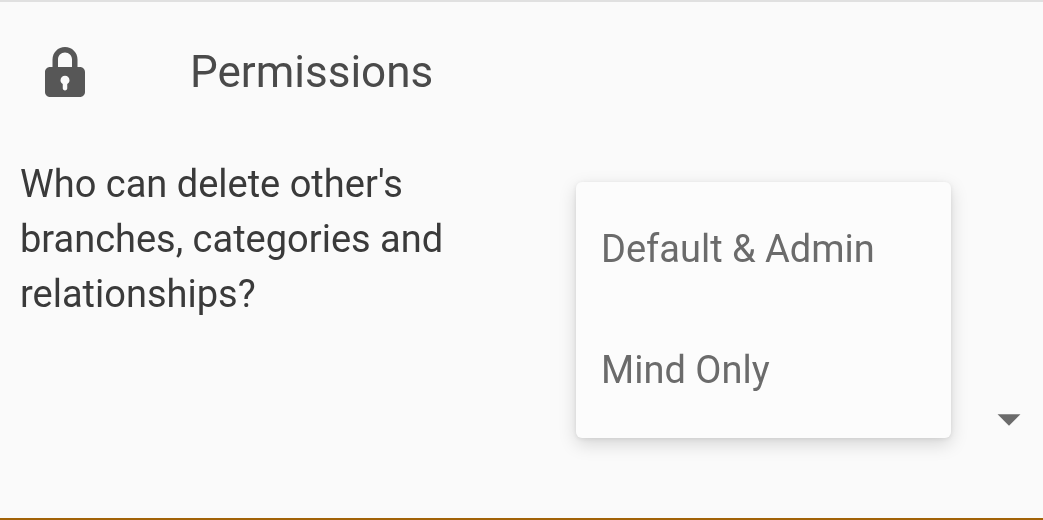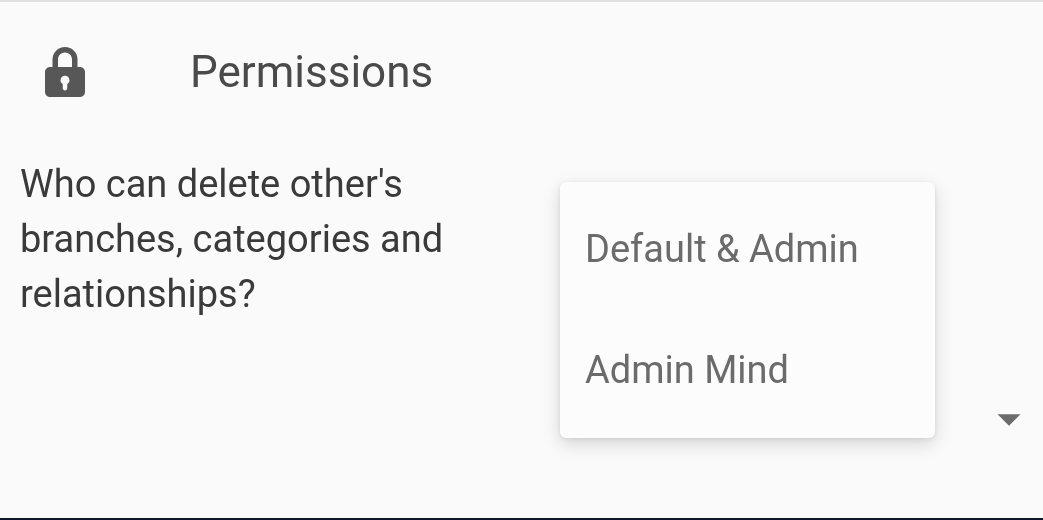--- a/index.html
+++ b/index.html
@@ -11,21 +11,21 @@
       font-family: -apple-system, BlinkMacSystemFont, "Segoe UI", Roboto, Helvetica, Arial, sans-serif;
       background: #fafafa;
       width: 1043px;
       height: 520px;
       overflow: hidden;
     }
     .panel {
       width: 100%;
       height: 100%;
       border-top: 2px solid #e0e0e0;
-      border-bottom: 2px solid #0f172a;
+      border-bottom: 2px solid #a16207;
       padding: 40px 20px 0 20px;
       position: relative;
     }
     .header {
       display: flex;
       align-items: center;
       margin-bottom: 55px;
     }
     .lock-icon {
       width: 60px;
@@ -48,21 +48,21 @@
     .row-label {
       font-size: 38px;
       color: #3a3a3a;
       line-height: 1.45;
       width: 530px;
       flex-shrink: 0;
       padding-right: 10px;
     }
     .dropdown-popup {
       position: absolute;
-      left: 560px;
+      left: 576px;
       top: 180px;
       width: 375px;
       background: #fcfcfc;
       border-radius: 6px;
       box-shadow: 0 6px 18px rgba(0,0,0,0.15), 0 1px 4px rgba(0,0,0,0.08);
       padding: 45px 25px;
       z-index: 10;
     }
     .dropdown-option {
       font-size: 38px;
@@ -109,16 +109,16 @@
   </span>
 
   <span class="row2-chevron">
     <svg viewBox="0 0 24 14" width="28" height="16">
         <path d="M2 2 L12 12 L22 2 Z" fill="#6b6b6b"></path>
       </svg>
   </span>
 
   <div class="dropdown-popup">
     <div class="dropdown-option">Default &amp; Admin</div>
-    <div class="dropdown-option">Admin Mind</div>
+    <div class="dropdown-option">Mind Only</div>
   </div>
 
 </div>
 
 </body></html>

